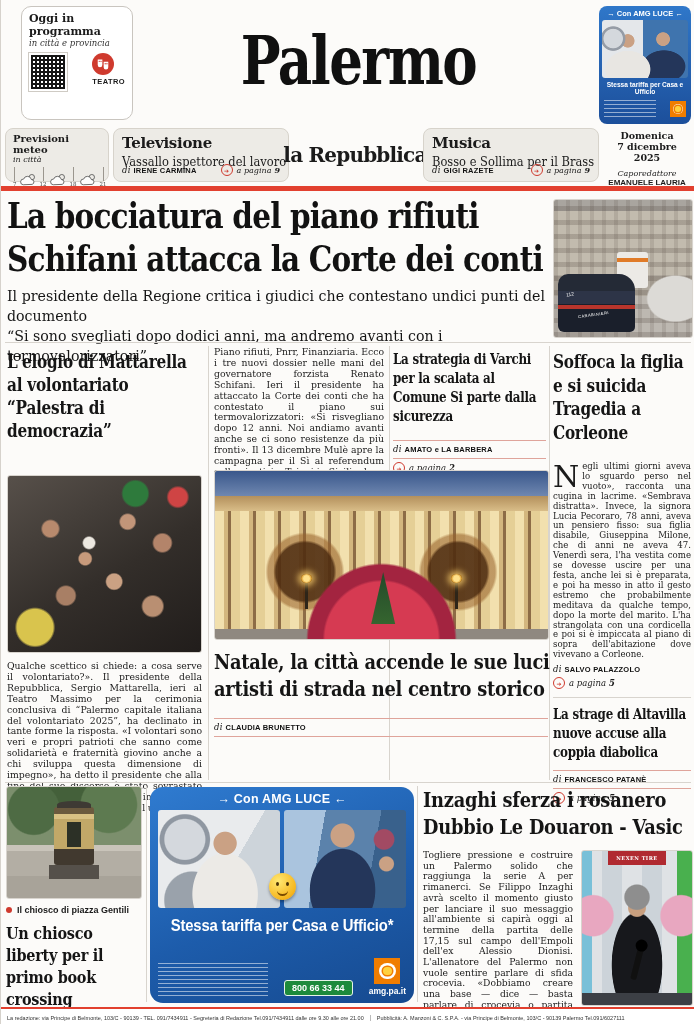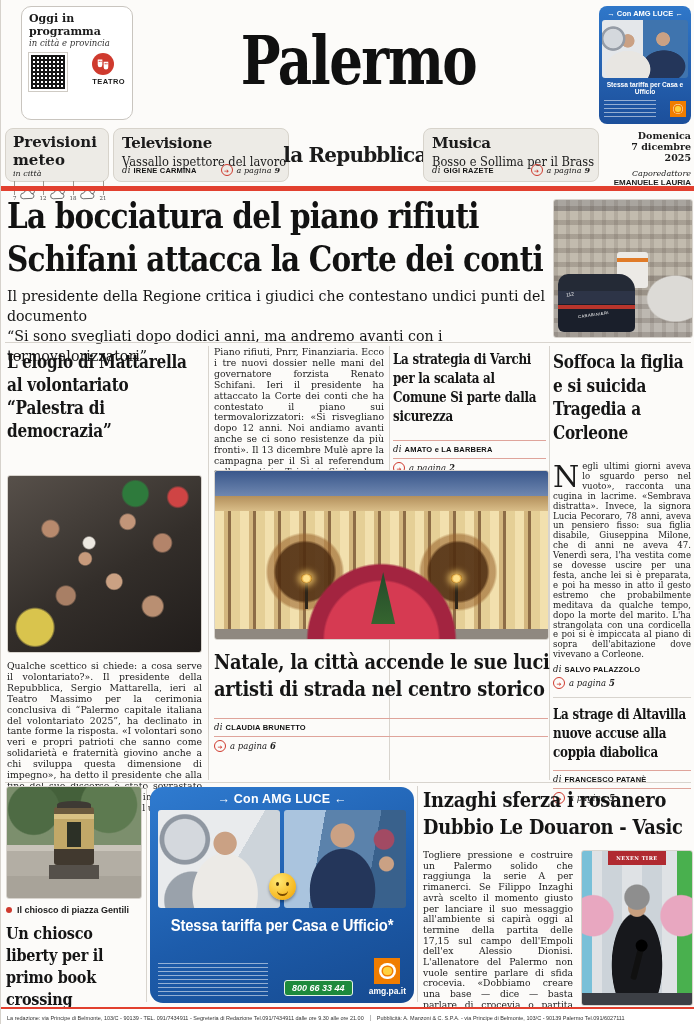--- a/index.html
+++ b/index.html
@@ -54,29 +54,29 @@
   .amglogo{position:relative;background:#f07d00;}
   .amglogo::before{content:"";position:absolute;inset:18%;background:#fff;border-radius:50%;}
   .amglogo::after{content:"";position:absolute;inset:33%;background:#ffd23f;border-radius:50%;box-shadow:0 0 0 1.5px #f07d00;}
   
   .teaser{position:absolute;top:128px;height:54px;padding:5px 8px;box-sizing:border-box;}
   .teaser .sec{font-size:15px;font-weight:700;letter-spacing:-.3px;}
   .teaser .tt{font-size:13.5px;margin-top:1px;white-space:nowrap;}
   .teaser .bot{position:absolute;left:8px;right:8px;bottom:5px;display:flex;justify-content:space-between;align-items:center;}
   .teaser .pagelink{font-size:8px;}
   #weather-box{left:4px;width:104px;position:absolute;top:128px;height:54px;padding:4px 7px;box-sizing:border-box;}
-  #weather-box .t{font-size:15px;font-weight:700;}
+  #weather-box .t{font-size:10px;font-weight:700;}
   #weather-box .s{font-size:8px;font-style:italic;}
   .wrow{display:flex;align-items:flex-end;gap:2px;margin-top:3px;}
   .tick{display:flex;flex-direction:column;align-items:center;width:8px;}
   .tick i{display:block;width:1px;height:14px;background:#9b968e;}
   .tick em{font-style:normal;font-size:5.5px;color:#444;}
   #brand{left:288px;top:128px;width:132px;height:54px;position:absolute;display:flex;align-items:center;justify-content:center;}
   #brand .b{font-size:20px;font-weight:700;letter-spacing:-.8px;white-space:nowrap;}
-  #dateline{right:4px;top:130px;width:88px;position:absolute;text-align:right;}
+  #dateline{right:4px;top:130px;width:88px;position:absolute;text-align:center;}
   #dateline .d1,#dateline .d2{font-size:9.5px;font-weight:700;line-height:11px;}
   #dateline .role{font-size:8px;font-style:italic;margin-top:6px;}
   #dateline .ed{font-size:8px;font-weight:bold;}
   #red-rule{left:0;top:186px;width:694px;height:5px;background:#e2402f;position:absolute;}
   
   #lead-title{left:6px;top:194px;width:548px;position:absolute;}
   #lead-title .l{font-size:36px;line-height:43px;font-weight:700;letter-spacing:-1px;white-space:nowrap;color:#121212;}
   #lead-deck{left:6px;top:286px;width:548px;position:absolute;font-size:14.2px;line-height:20px;color:#151515;}
   
   #carab-photo{left:552px;top:199px;width:138px;height:137px;position:absolute;
@@ -172,21 +172,21 @@
       radial-gradient(circle at 84% 55%,#caa184 0 6%,transparent 7%),
       linear-gradient(100deg,#aac4de 0 30%,#5b82ab 30% 70%,#39618c 70%);}
   .emoji{position:absolute;left:119px;top:86px;width:27px;height:27px;border-radius:50%;
          background:radial-gradient(circle at 35% 30%,#ffe873,#f6b61e 70%,#d88f07);box-shadow:0 2px 3px rgba(0,0,0,.35);}
   .emoji::before{content:"";position:absolute;left:7px;top:9px;width:3px;height:4px;background:#4a3205;border-radius:50%;box-shadow:10px 0 0 #4a3205;}
   .emoji::after{content:"";position:absolute;left:8px;top:15px;width:11px;height:6px;border-bottom:2px solid #7a4b00;border-radius:0 0 9px 9px;}
   #main-ad .tag{font-size:16.5px;font-weight:bold;text-align:center;margin-top:8px;letter-spacing:-.2px;white-space:nowrap;
                 transform:scaleX(.9);transform-origin:50% 0;}
   #main-ad .foot{position:absolute;left:8px;right:8px;bottom:7px;display:flex;align-items:flex-end;justify-content:space-between;}
   .phone{background:#1d8a3c;border:1px solid #e7f3e9;border-radius:3px;color:#fff;
-         font-family:"Liberation Sans",sans-serif;font-weight:bold;font-size:9px;padding:2px 7px;white-space:nowrap;font-style:italic;}
+         font-family:"Liberation Sans",sans-serif;font-weight:bold;font-size:9px;padding:2px 7px;white-space:nowrap;}
   #main-ad .site{font-size:8.5px;font-weight:bold;text-align:center;margin-top:2px;}
   
   #footer{position:absolute;left:0;right:0;top:1007px;border-top:2px solid #e2402f;background:#fff;height:17px;
           display:flex;align-items:center;font-size:5.5px;color:#333;}
   #footer .seg{padding:0 6px;}
   #footer .seg+.seg{border-left:1px solid #bbb;}
   svg{display:block;}
 </style>
 </head>
 <body>
@@ -366,24 +366,20 @@
     <div class="lamp" style="left:72%;"></div>
     <div class="tree"></div>
   </div>
 
   <div class="col" style="left:213px;top:648px;width:334px;">
     <div class="hl cx85" style="font-size:21px;line-height:27px;white-space:nowrap;">Natale, la città accende le sue luci</div>
     <div class="hl cx85" style="font-size:21px;line-height:27px;white-space:nowrap;">artisti di strada nel centro storico</div>
     <hr class="redline" style="margin-top:16px;">
     <div class="byline" style="margin-top:3px;"><span class="di">di</span><span>CLAUDIA BRUNETTO</span></div>
     <hr class="redline" style="margin-top:4px;">
-    <div class="pagelink" style="margin-top:3px;">
-        <span class="arrow">➔</span>
-        <span><i>a pagina</i><b>6</b></span>
-      </div>
   </div>
 
   <div class="col" style="left:552px;top:350px;width:138px;">
     <div class="hl cx85" style="font-size:18px;line-height:23.5px;">Soffoca la figlia e si suicida Tragedia a Corleone</div>
     <div class="body-sm" style="margin-top:18px;"><span class="dropcap">N</span><span>egli ultimi giorni aveva lo sguardo perso nel vuoto», racconta una cugina in lacrime. «Sembrava distratta». Invece, la signora Lucia Pecoraro, 78 anni, aveva un pensiero fisso: sua figlia disabile, Giuseppina Milone, che di anni ne aveva 47. Venerdì sera, l'ha vestita come se dovesse uscire per una festa, anche lei si è preparata, e poi ha messo in atto il gesto estremo che probabilmente meditava da qualche tempo, dopo la morte del marito. L'ha strangolata con una cordicella e poi si è impiccata al piano di sopra dell'abitazione dove vivevano a Corleone.</span></div>
     <div class="byline" style="margin-top:4px;"><span class="di">di</span><span>SALVO PALAZZOLO</span></div>
     <div class="pagelink" style="margin-top:3px;">
         <span class="arrow">➔</span>
         <span><i>a pagina</i><b>5</b></span>
       </div>

